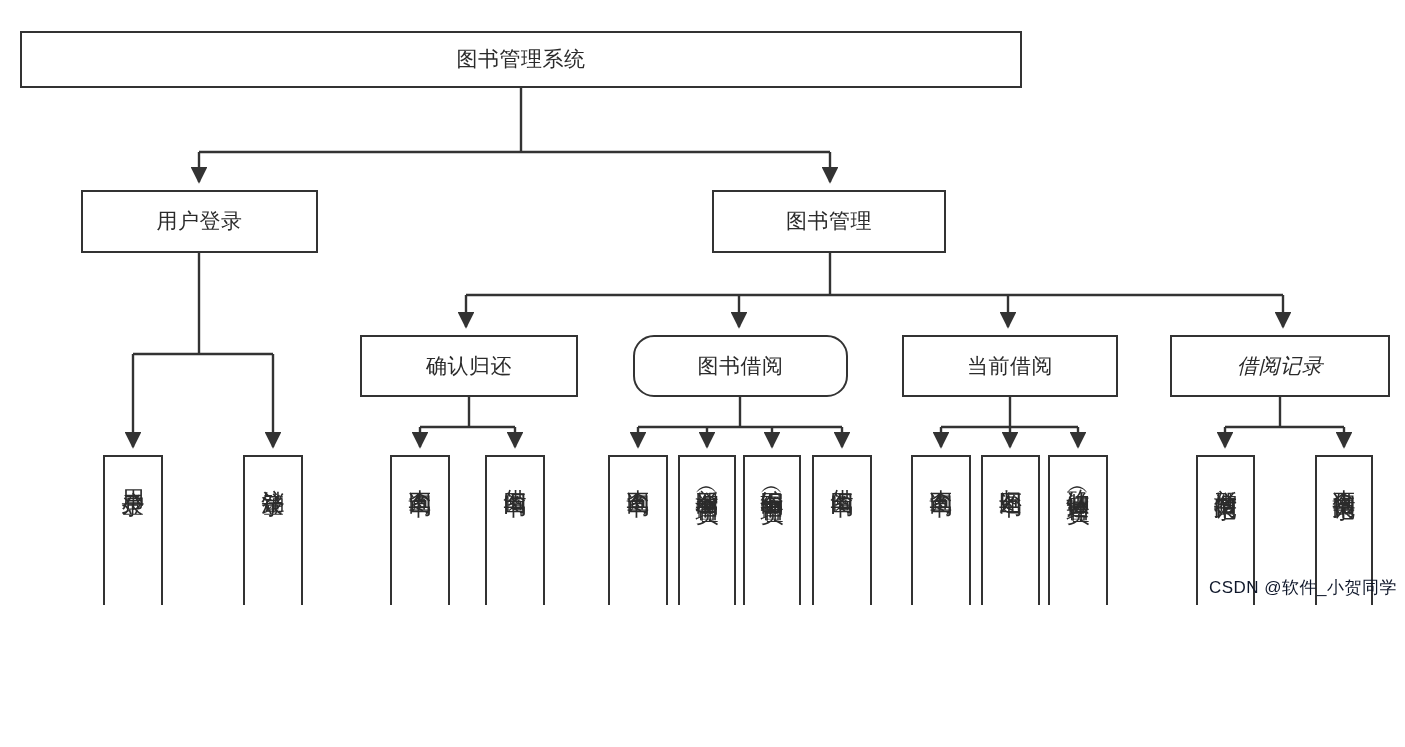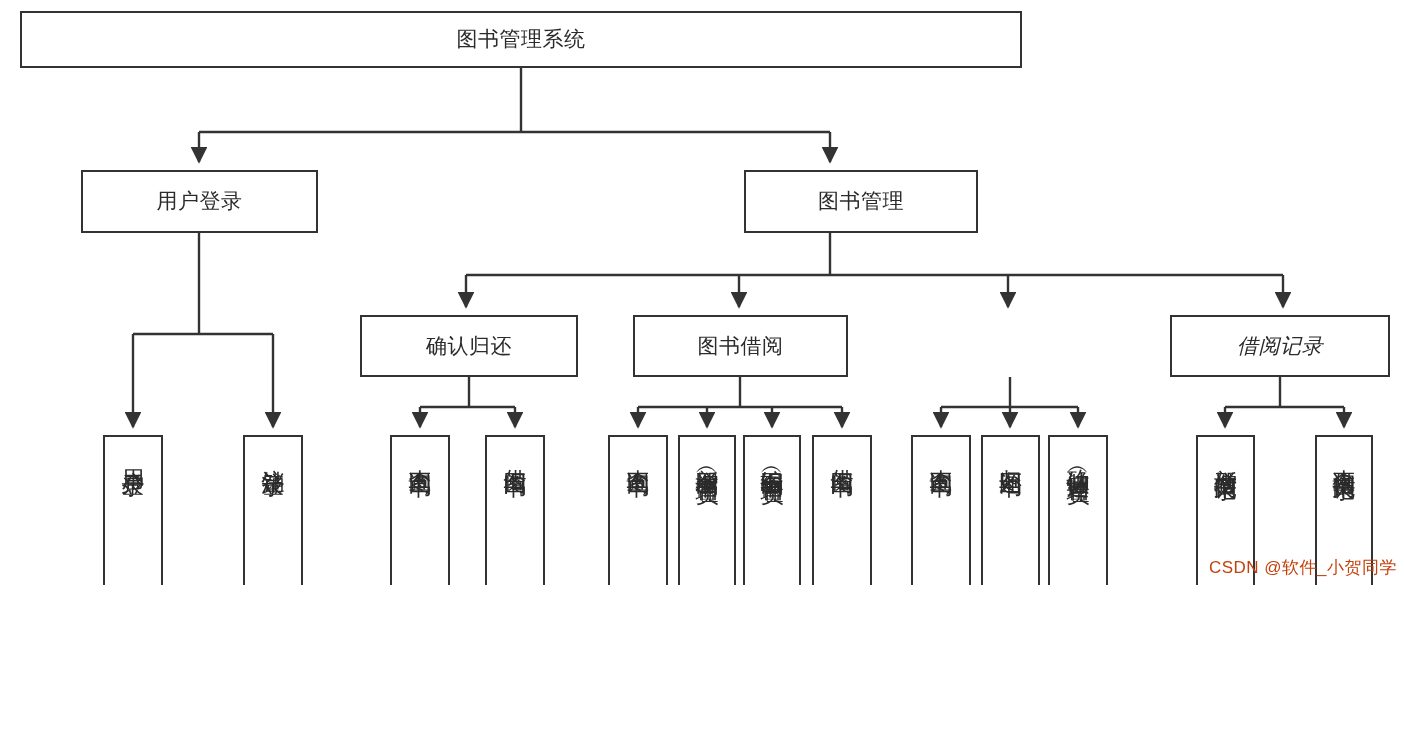--- a/index.html
+++ b/index.html
@@ -9,20 +9,21 @@
   }
   body {
     font-family: "Liberation Sans", "DejaVu Sans", sans-serif;
   }
   #canvas {
     position: relative;
     width: 1405px;
     height: 585px;
     background: #ffffff;
     overflow: hidden;
+    margin-top: 20px;
   }
   #edges {
     position: absolute;
     left: 0;
     top: 0;
     width: 1405px;
     height: 747px;
   }
   .node {
     position: absolute;
@@ -51,21 +52,21 @@
     font-size: 23px;
     letter-spacing: 2px;
     line-height: 1;
     white-space: nowrap;
   }
   .watermark {
     position: absolute;
     right: 8px;
     bottom: 6px;
     font-size: 17px;
-    color: #c2410c;
+    color: #0f172a;
     letter-spacing: 0.5px;
     white-space: nowrap;
     pointer-events: none;
   }
 </style>
 </head>
 <body>
 
 <div id="canvas">
 
@@ -119,29 +120,32 @@
     </g>
   </svg>
 
   <div class="node" style="left:20px; top:11px; width:1002px; height:57px;">
     <span class="node-label">图书管理系统</span>
   </div>
 
   <div class="node" style="left:81px; top:170px; width:237px; height:63px;">
     <span class="node-label">用户登录</span>
   </div>
-  <div class="node" style="left:744px; top:170px; width:234px; height:63px;">
+  <div class="node" style="left:712px; top:170px; width:234px; height:63px;">
     <span class="node-label">图书管理</span>
   </div>
 
   <div class="node" style="left:360px; top:315px; width:218px; height:62px;">
     <span class="node-label">确认归还</span>
   </div>
-  <div class="node" style="left:633px; top:315px; width:215px; height:62px;">
+  <div class="node" style="left:633px; top:315px; width:215px; height:62px;border-radius:21px;">
     <span class="node-label">图书借阅</span>
+  </div>
+  <div class="node" style="left:902px; top:315px; width:216px; height:62px;">
+    <span class="node-label">当前借阅</span>
   </div>
   <div class="node" style="left:1170px; top:315px; width:220px; height:62px;font-style:italic;">
     <span class="node-label">借阅记录</span>
   </div>
 
   <div class="node leaf" style="left:103px; top:435px; width:60px; height:299px;">
     <span class="node-label">用户登录</span>
   </div>
   <div class="node leaf" style="left:243px; top:435px; width:60px; height:299px;">
     <span class="node-label">注销登录</span>

